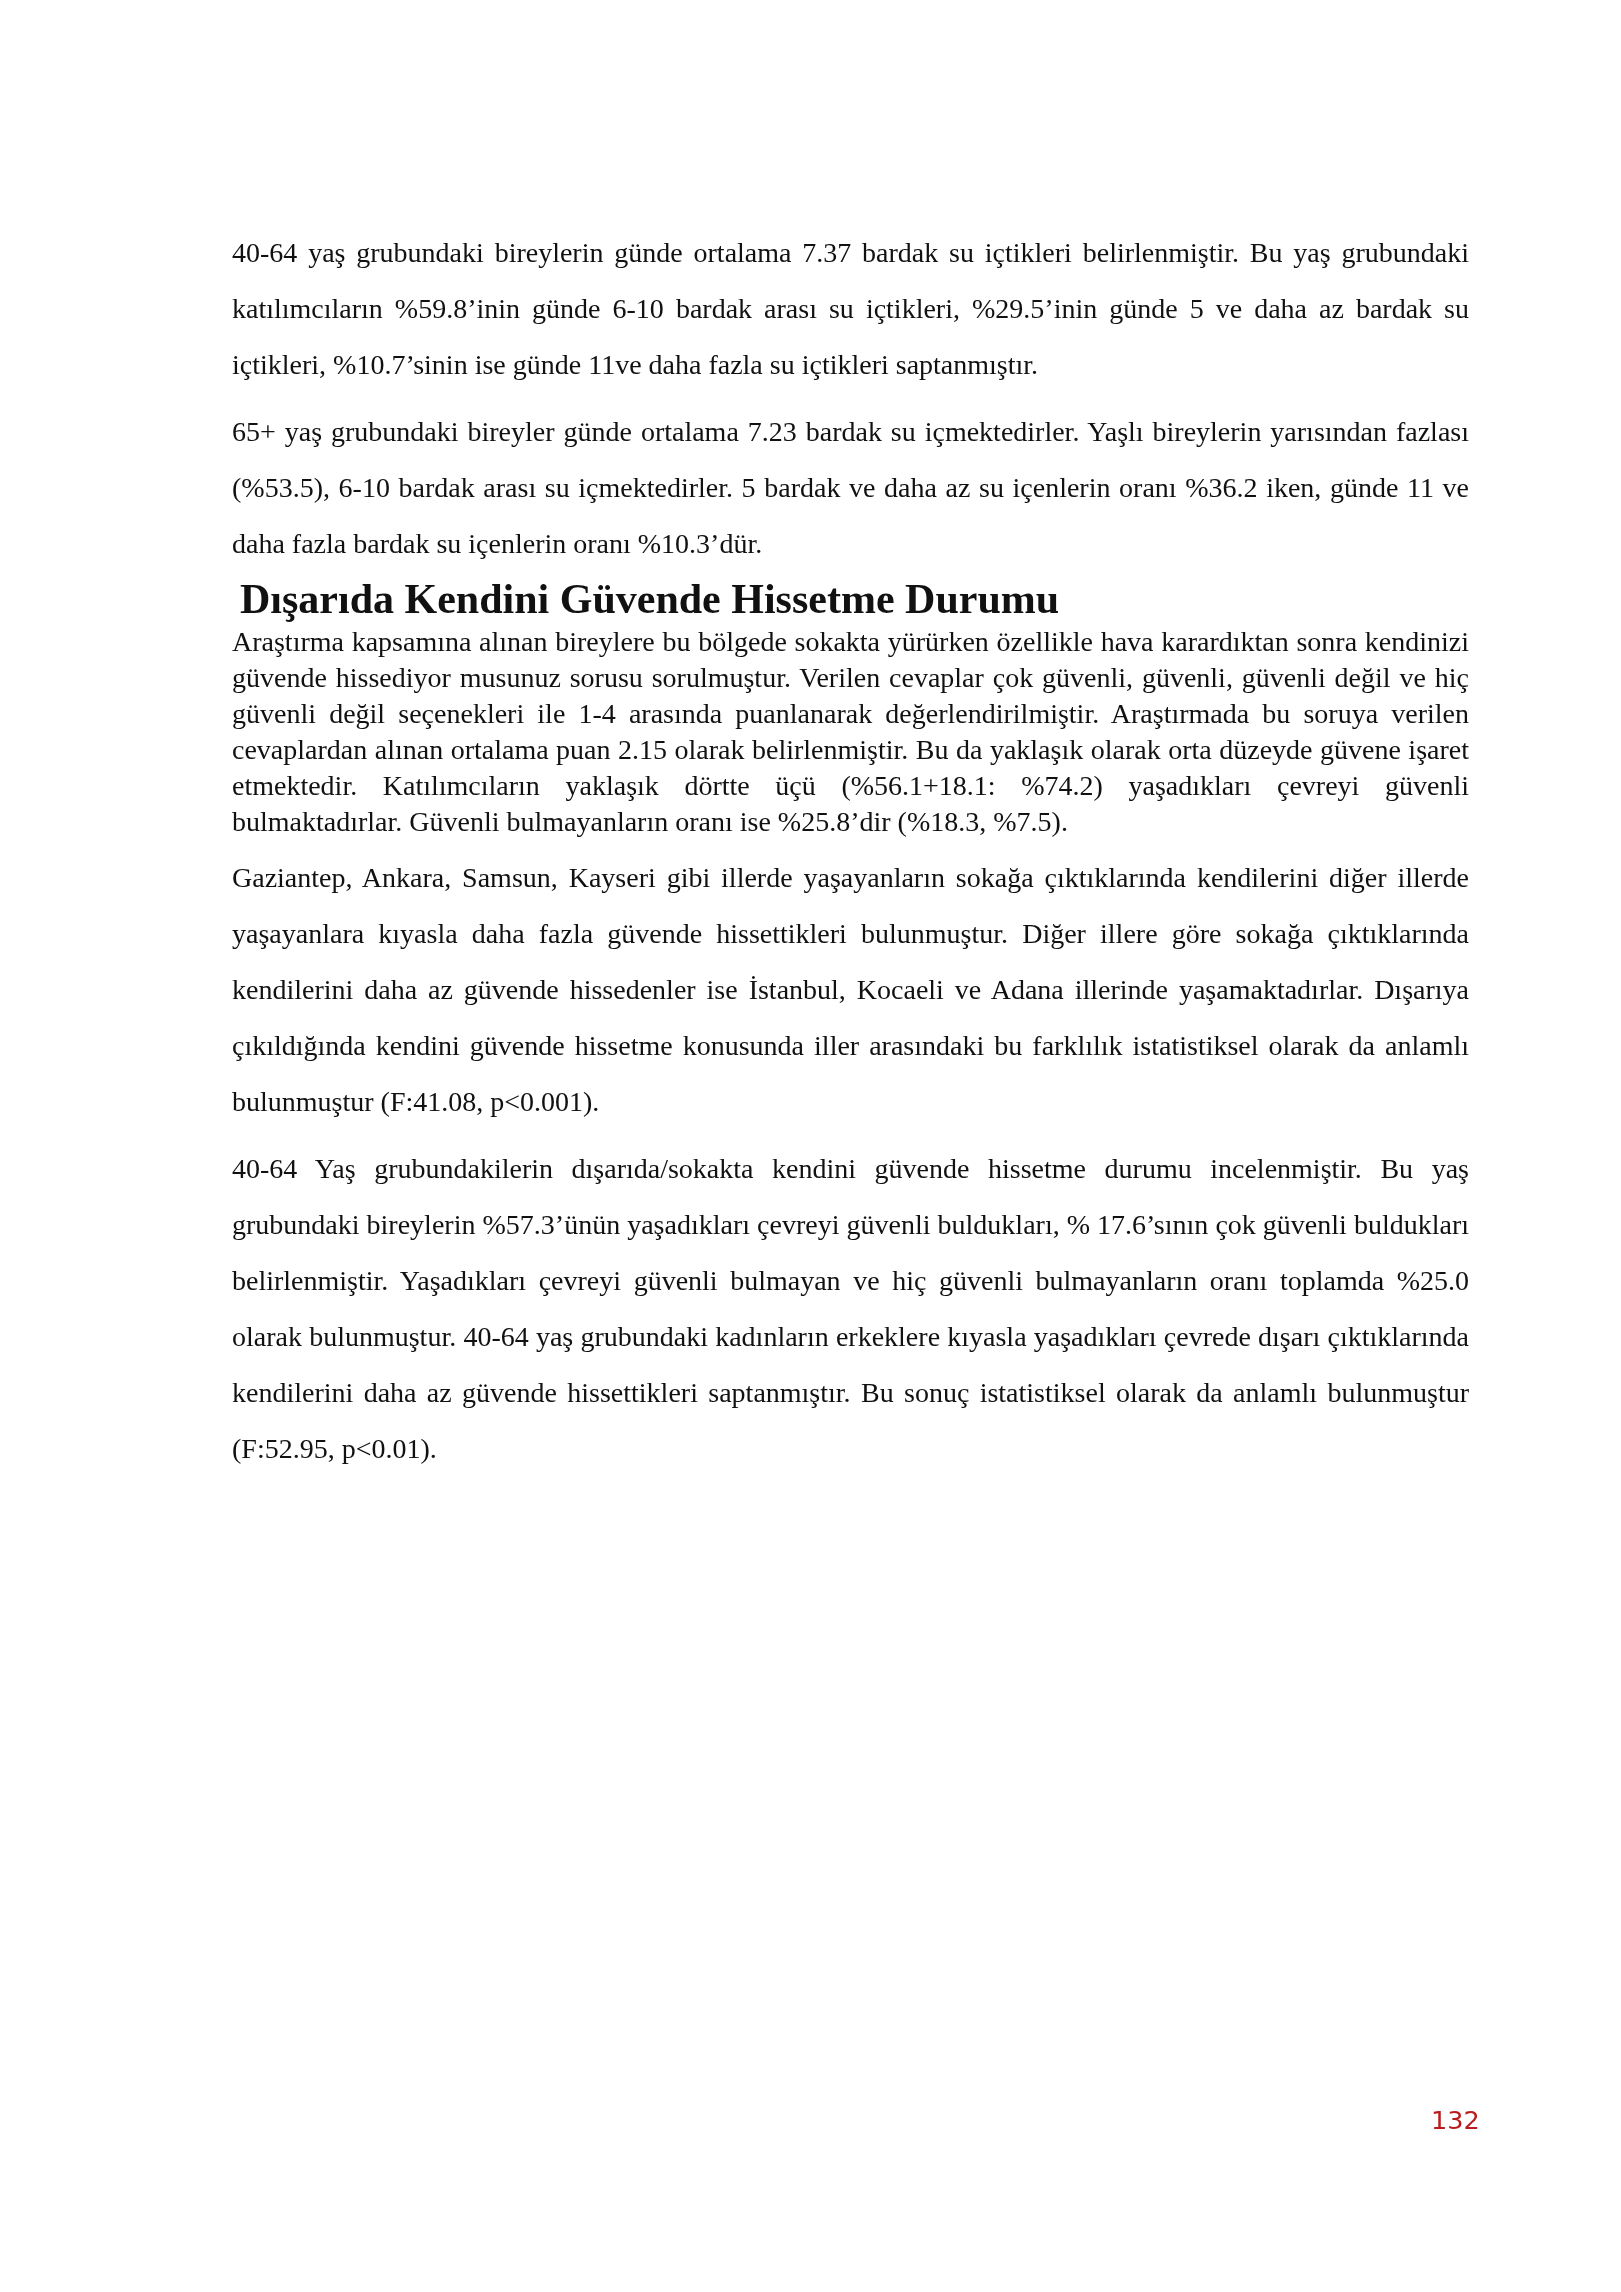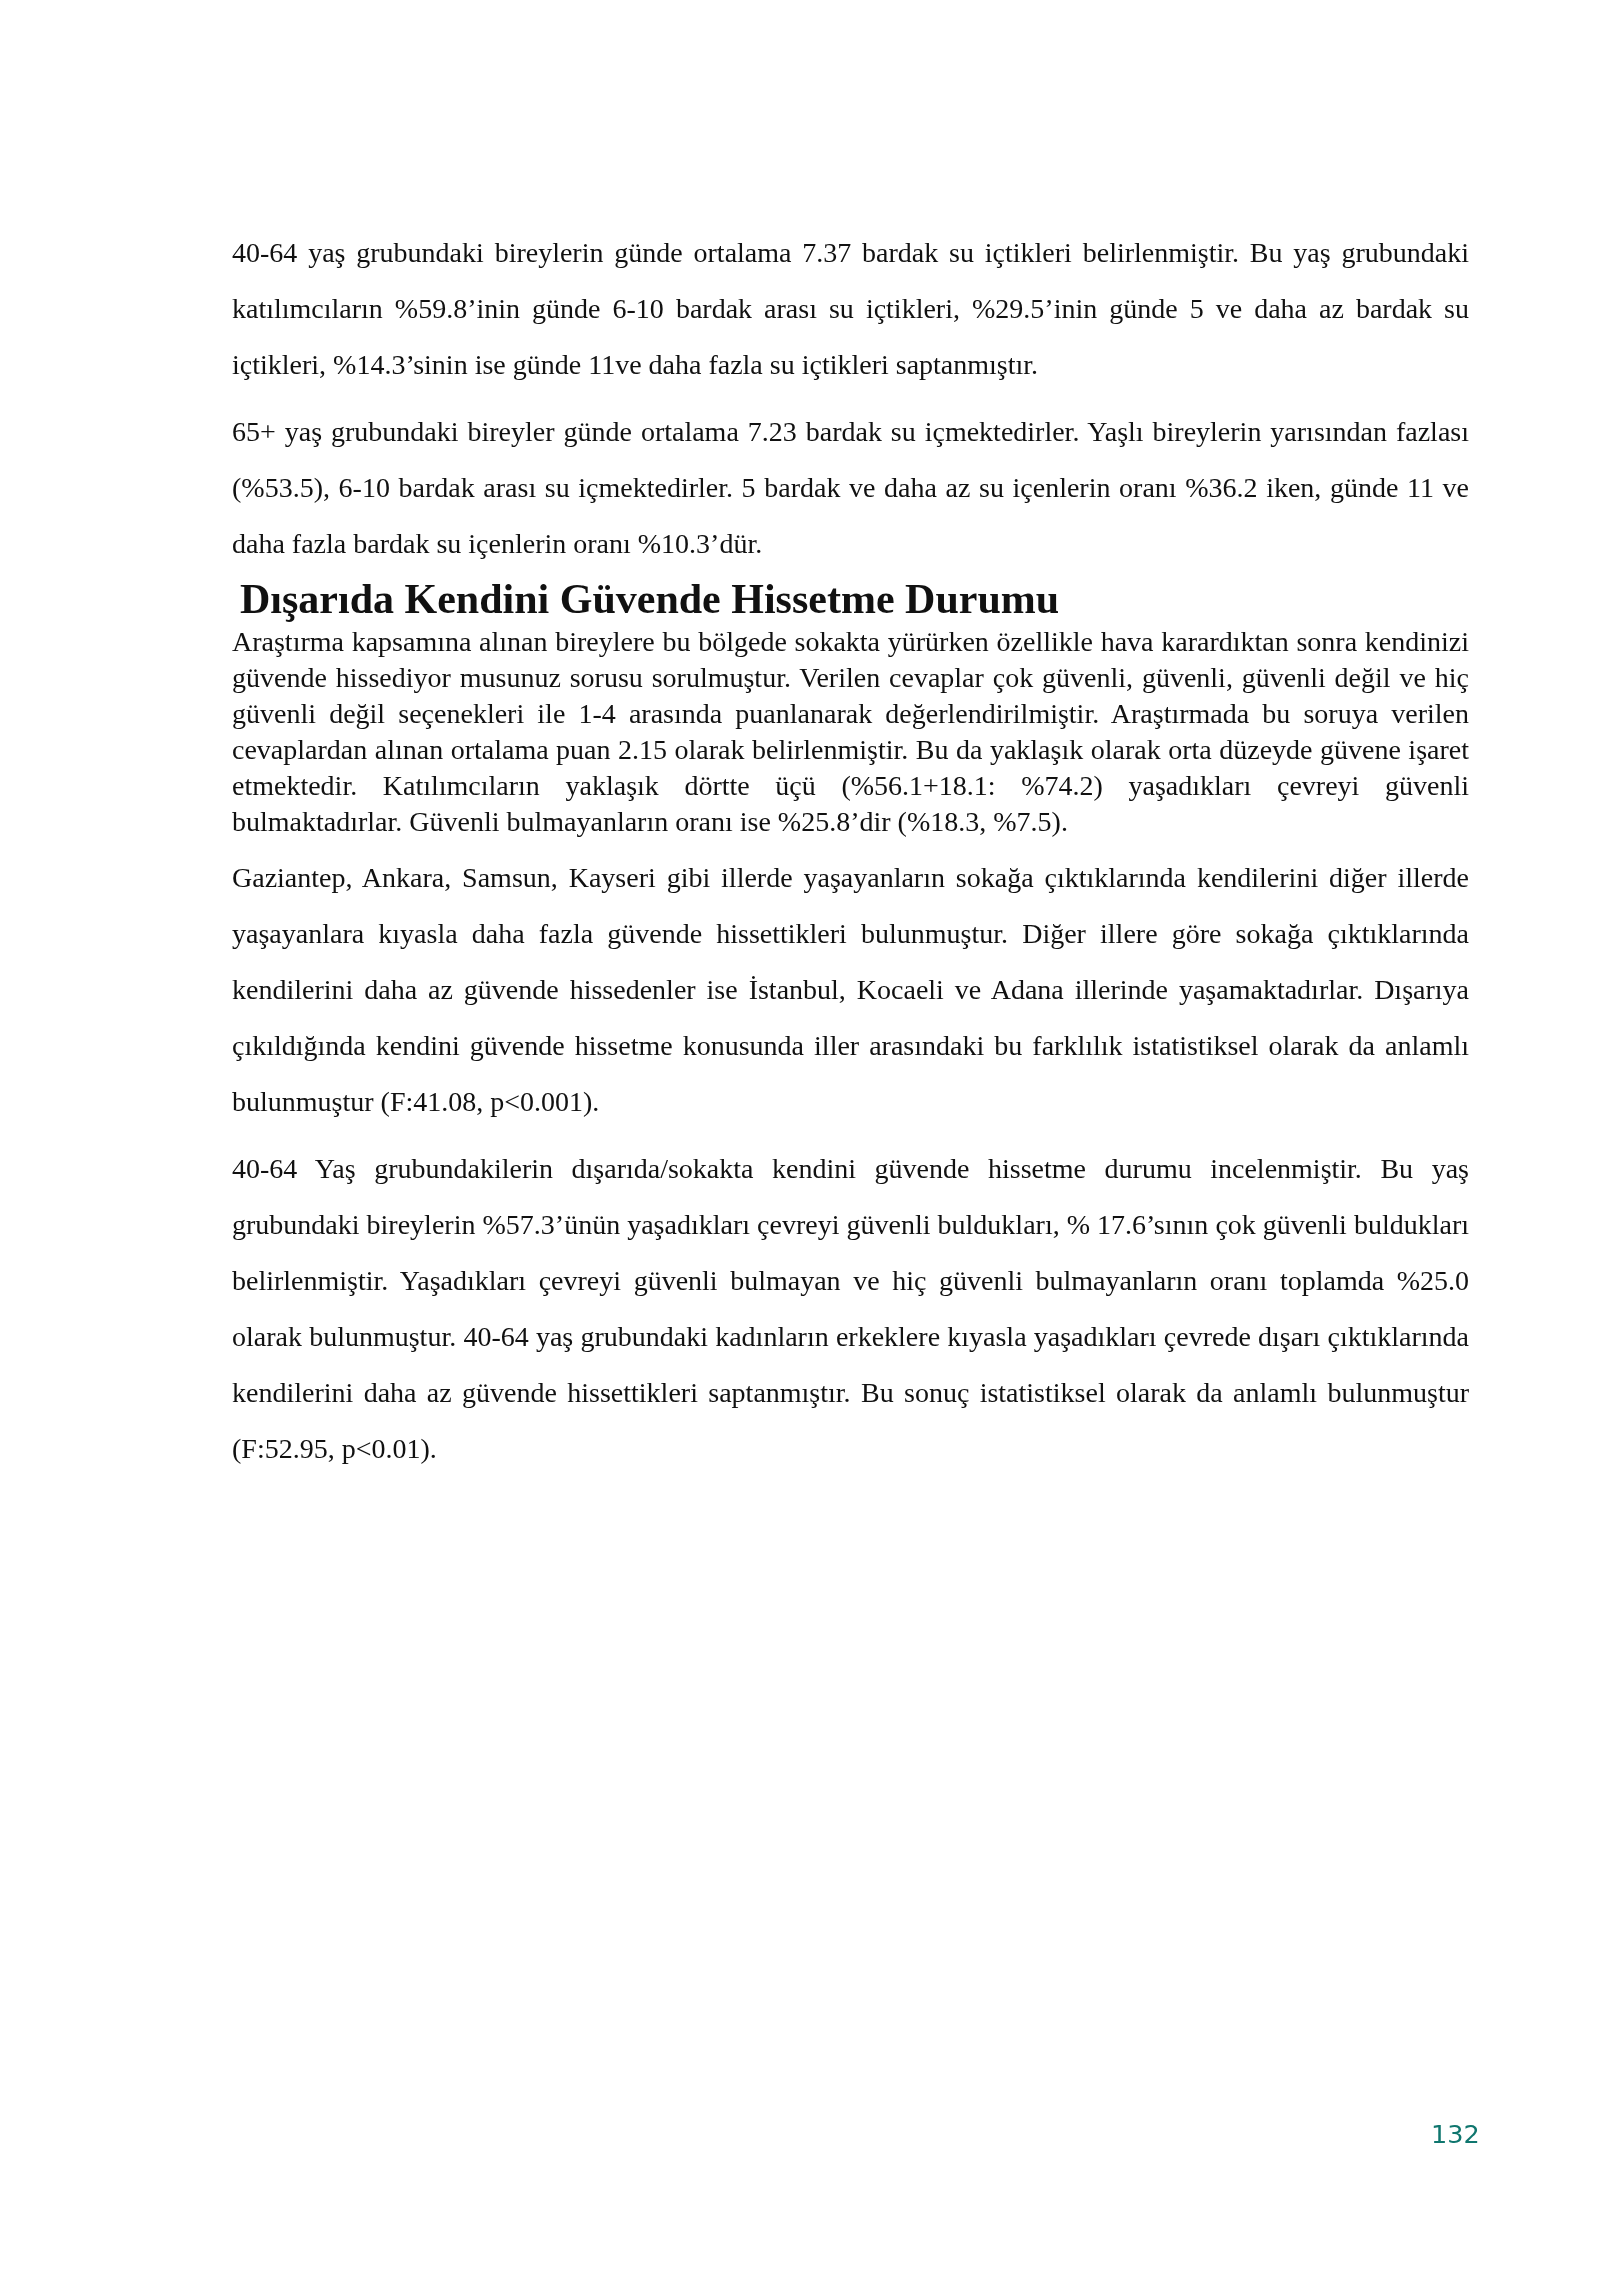--- a/index.html
+++ b/index.html
@@ -37,29 +37,28 @@
     .para.after-heading {
       margin-top: 0;
       line-height: 36px;
     }
     .page-number {
       position: absolute;
       left: 1431px;
       top: 2105px;
       font-family: "DejaVu Sans", sans-serif;
       font-size: 25.5px;
-      color: #0f766e;
-      margin-top: 14px;
+      color: #b91c1c;
     }
   </style>
 </head>
 <body>
 
 <div class="page">
-  <p class="para">40-64 yaş grubundaki bireylerin günde ortalama 7.37 bardak su içtikleri belirlenmiştir. Bu yaş grubundaki katılımcıların %59.8’inin günde 6-10 bardak arası su içtikleri, %29.5’inin günde 5 ve daha az bardak su içtikleri, %14.3’sinin ise günde 11ve daha fazla su içtikleri saptanmıştır.</p>
+  <p class="para">40-64 yaş grubundaki bireylerin günde ortalama 7.37 bardak su içtikleri belirlenmiştir. Bu yaş grubundaki katılımcıların %59.8’inin günde 6-10 bardak arası su içtikleri, %29.5’inin günde 5 ve daha az bardak su içtikleri, %10.7’sinin ise günde 11ve daha fazla su içtikleri saptanmıştır.</p>
   <p class="para">65+ yaş grubundaki bireyler günde ortalama 7.23 bardak su içmektedirler. Yaşlı bireylerin yarısından fazlası (%53.5), 6-10 bardak arası su içmektedirler. 5 bardak ve daha az su içenlerin oranı %36.2 iken, günde 11 ve daha fazla bardak su içenlerin oranı %10.3’dür.</p>
 
   <div>
     <h2 class="heading">Dışarıda Kendini Güvende Hissetme Durumu</h2>
     <p class="para after-heading">Araştırma kapsamına alınan bireylere bu bölgede sokakta yürürken özellikle hava karardıktan sonra kendinizi güvende hissediyor musunuz sorusu sorulmuştur. Verilen cevaplar çok güvenli, güvenli, güvenli değil ve hiç güvenli değil seçenekleri ile 1-4 arasında puanlanarak değerlendirilmiştir. Araştırmada bu soruya verilen cevaplardan alınan ortalama puan 2.15 olarak belirlenmiştir. Bu da yaklaşık olarak orta düzeyde güvene işaret etmektedir. Katılımcıların yaklaşık dörtte üçü (%56.1+18.1: %74.2) yaşadıkları çevreyi güvenli bulmaktadırlar. Güvenli bulmayanların oranı ise %25.8’dir (%18.3, %7.5).</p>
     <p class="para">Gaziantep, Ankara, Samsun, Kayseri gibi illerde yaşayanların sokağa çıktıklarında kendilerini diğer illerde yaşayanlara kıyasla daha fazla güvende hissettikleri bulunmuştur. Diğer illere göre sokağa çıktıklarında kendilerini daha az güvende hissedenler ise İstanbul, Kocaeli ve Adana illerinde yaşamaktadırlar. Dışarıya çıkıldığında kendini güvende hissetme konusunda iller arasındaki bu farklılık istatistiksel olarak da anlamlı bulunmuştur (F:41.08, p&lt;0.001).</p>
     <p class="para">40-64 Yaş grubundakilerin dışarıda/sokakta kendini güvende hissetme durumu incelenmiştir. Bu yaş grubundaki bireylerin %57.3’ünün yaşadıkları çevreyi güvenli buldukları, % 17.6’sının çok güvenli buldukları belirlenmiştir. Yaşadıkları çevreyi güvenli bulmayan ve hiç güvenli bulmayanların oranı toplamda %25.0 olarak bulunmuştur. 40-64 yaş grubundaki kadınların erkeklere kıyasla yaşadıkları çevrede dışarı çıktıklarında kendilerini daha az güvende hissettikleri saptanmıştır. Bu sonuç istatistiksel olarak da anlamlı bulunmuştur (F:52.95, p&lt;0.01).</p>
   </div>
 </div>
 

